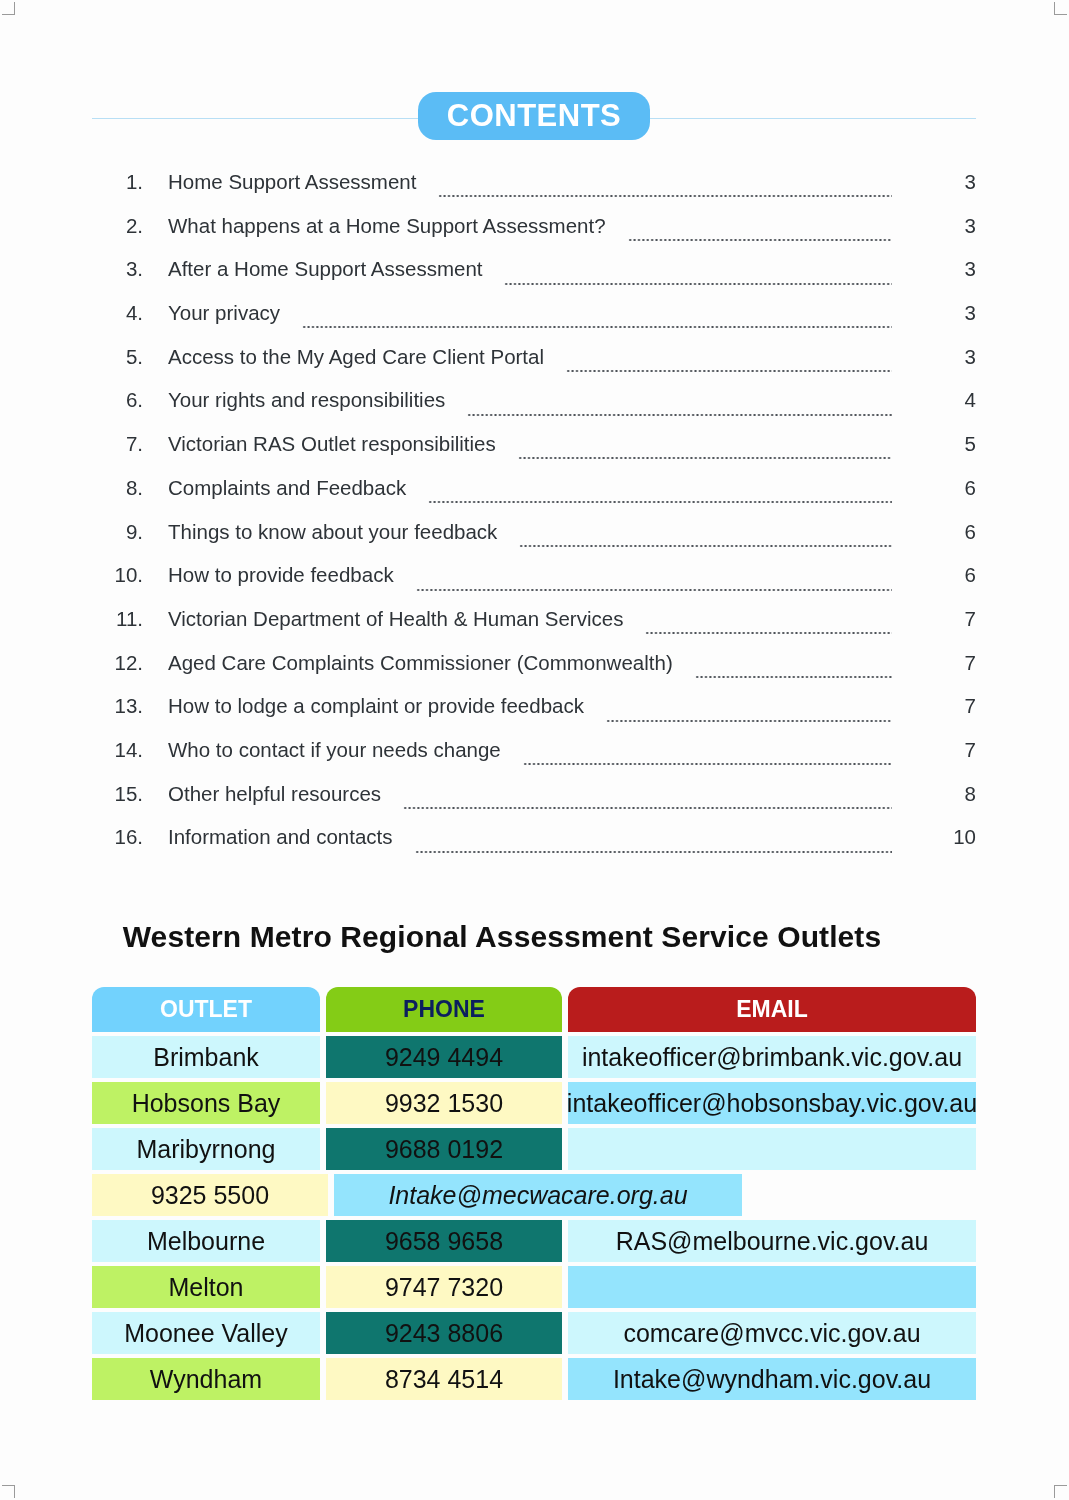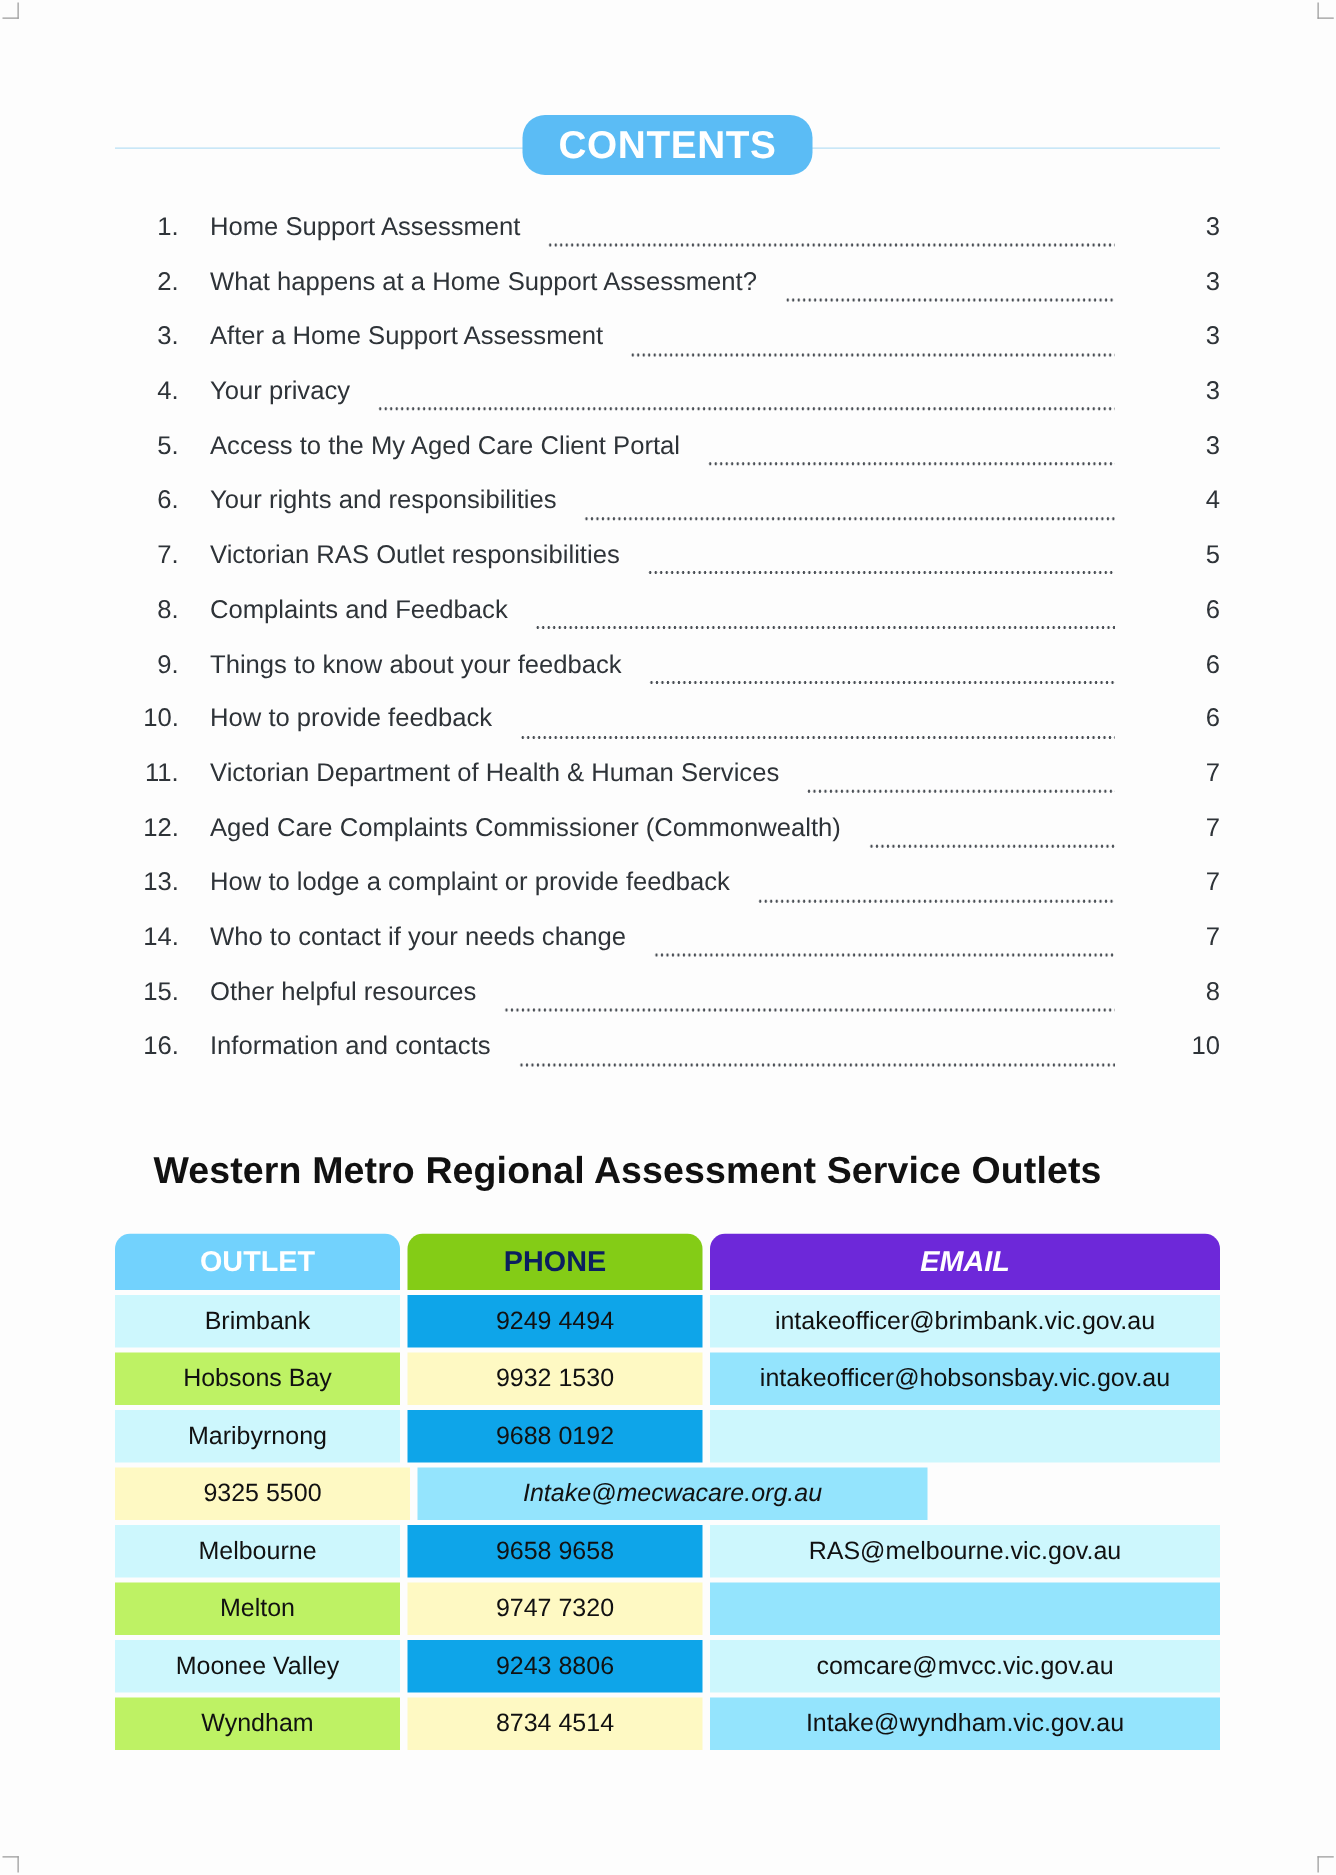--- a/index.html
+++ b/index.html
@@ -37,32 +37,32 @@
 
   .outlets-title {
     position: absolute; left: 0; width: 1004px; top: 920px; text-align: center;
     font-weight: bold; font-size: 30px; color: #111; letter-spacing: 0.1px;
   }
 
   .table { position: absolute; left: 92px; top: 987px; width: 884px; }
   .t-row { display: flex; gap: 6px; margin-bottom: 4px; }
   .t-cell {
     height: 42px; display: flex; align-items: center; justify-content: center;
-    font-size: 20px; color: #111;
+    font-size: 25px; color: #111;
   }
   .col-outlet { width: 228px; }
   .col-phone { width: 236px; }
   .col-email { width: 408px; }
   .t-head .t-cell { height: 45px; font-size: 23px; font-weight: bold; border-radius: 12px 12px 0 0; }
   .t-head .col-outlet { background: #72d2fd; color: #fff; }
   .t-head .col-phone { background: #84cc16; color: #0b1f5e; }
-  .t-head .col-email { background: #6d28d9; color: #fff; font-style: italic; }
+  .t-head .col-email { background: #b91c1c; color: #fff; }
 
   .t-row.light .col-outlet { background: #cdf7fd; }
-  .t-row.light .col-phone  { background: #0ea5e9; }
+  .t-row.light .col-phone  { background: #0f766e; }
   .t-row.light .col-email  { background: #cdf7fd; }
   .t-row.dark .col-outlet  { background: #bef264; }
   .t-row.dark .col-phone   { background: #fef9c3; }
   .t-row.dark .col-email   { background: #94e4fd; }
   .italic { font-style: italic; }
 </style>
 </head>
 <body>
 
 <div class="crop tl"></div>

